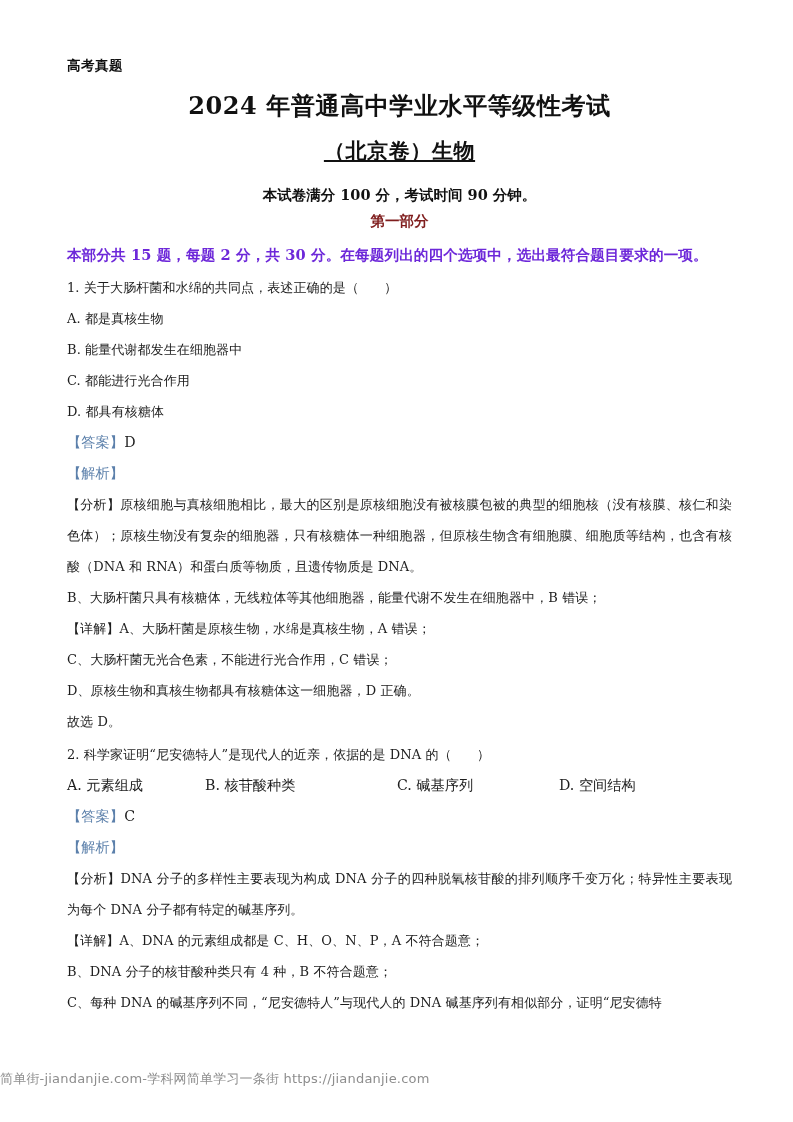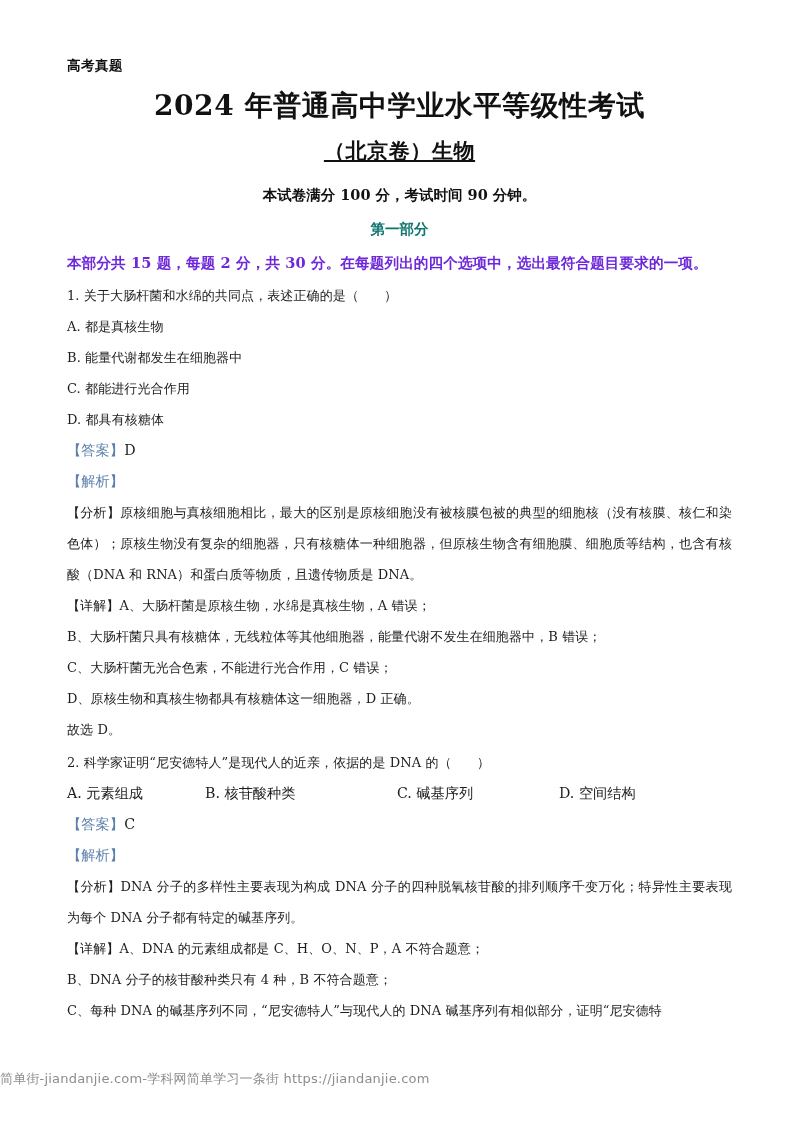--- a/index.html
+++ b/index.html
@@ -37,21 +37,21 @@
     font-weight: 700;
     color: #111111;
     letter-spacing: 0.5px;
     line-height: 20px;
     margin-bottom: 14px;
   }
 
   
   .title-main {
     text-align: center;
-    font-size: 28px;
+    font-size: 24px;
     font-weight: 700;
     letter-spacing: 0.6px;
     line-height: 34px;
     color: #111111;
     margin-top: 4px;
   }
   .title-sub {
     text-align: center;
     font-size: 21px;
     font-weight: 700;
@@ -67,22 +67,22 @@
     font-weight: 700;
     line-height: 24px;
     color: #111111;
     margin-top: 15px;
   }
   .title-part {
     text-align: center;
     font-size: 14.5px;
     font-weight: 700;
     line-height: 22px;
-    color: #0f766e;
-    margin-top: 11px;
+    color: #7f1d1d;
+    margin-top: 3px;
   }
 
   
   .instruction {
     font-size: 14.6px;
     font-weight: 700;
     line-height: 30px;
     color: #6d28d9;
     margin-top: 8px;
     text-align: justify;
@@ -176,22 +176,22 @@
     <div class="marker-line">
       <span class="marker">【答案】</span><span class="ans-val">D</span>
     </div>
 
     <div class="marker-line">
       <span class="marker">【解析】</span>
     </div>
 
     <div class="line para">【分析】原核细胞与真核细胞相比，最大的区别是原核细胞没有被核膜包被的典型的细胞核（没有核膜、核仁和染色体）；原核生物没有复杂的细胞器，只有核糖体一种细胞器，但原核生物含有细胞膜、细胞质等结构，也含有核酸（DNA 和 RNA）和蛋白质等物质，且遗传物质是 DNA。</div>
 
+    <div class="line para">B、大肠杆菌只具有核糖体，无线粒体等其他细胞器，能量代谢不发生在细胞器中，B 错误；</div>
     <div class="line para">【详解】A、大肠杆菌是原核生物，水绵是真核生物，A 错误；</div>
-    <div class="line para">B、大肠杆菌只具有核糖体，无线粒体等其他细胞器，能量代谢不发生在细胞器中，B 错误；</div>
     <div class="line para">C、大肠杆菌无光合色素，不能进行光合作用，C 错误；</div>
     <div class="line para">D、原核生物和真核生物都具有核糖体这一细胞器，D 正确。</div>
     <div class="line para">故选 D。</div>
 
     <div class="line q-stem">2. 科学家证明“尼安德特人”是现代人的近亲，依据的是 DNA 的（      ）</div>
 
     <div class="opt-row">
       <span class="opt-a">A. 元素组成</span>
       <span class="opt-b">B. 核苷酸种类</span>
       <span class="opt-c">C. 碱基序列</span>

